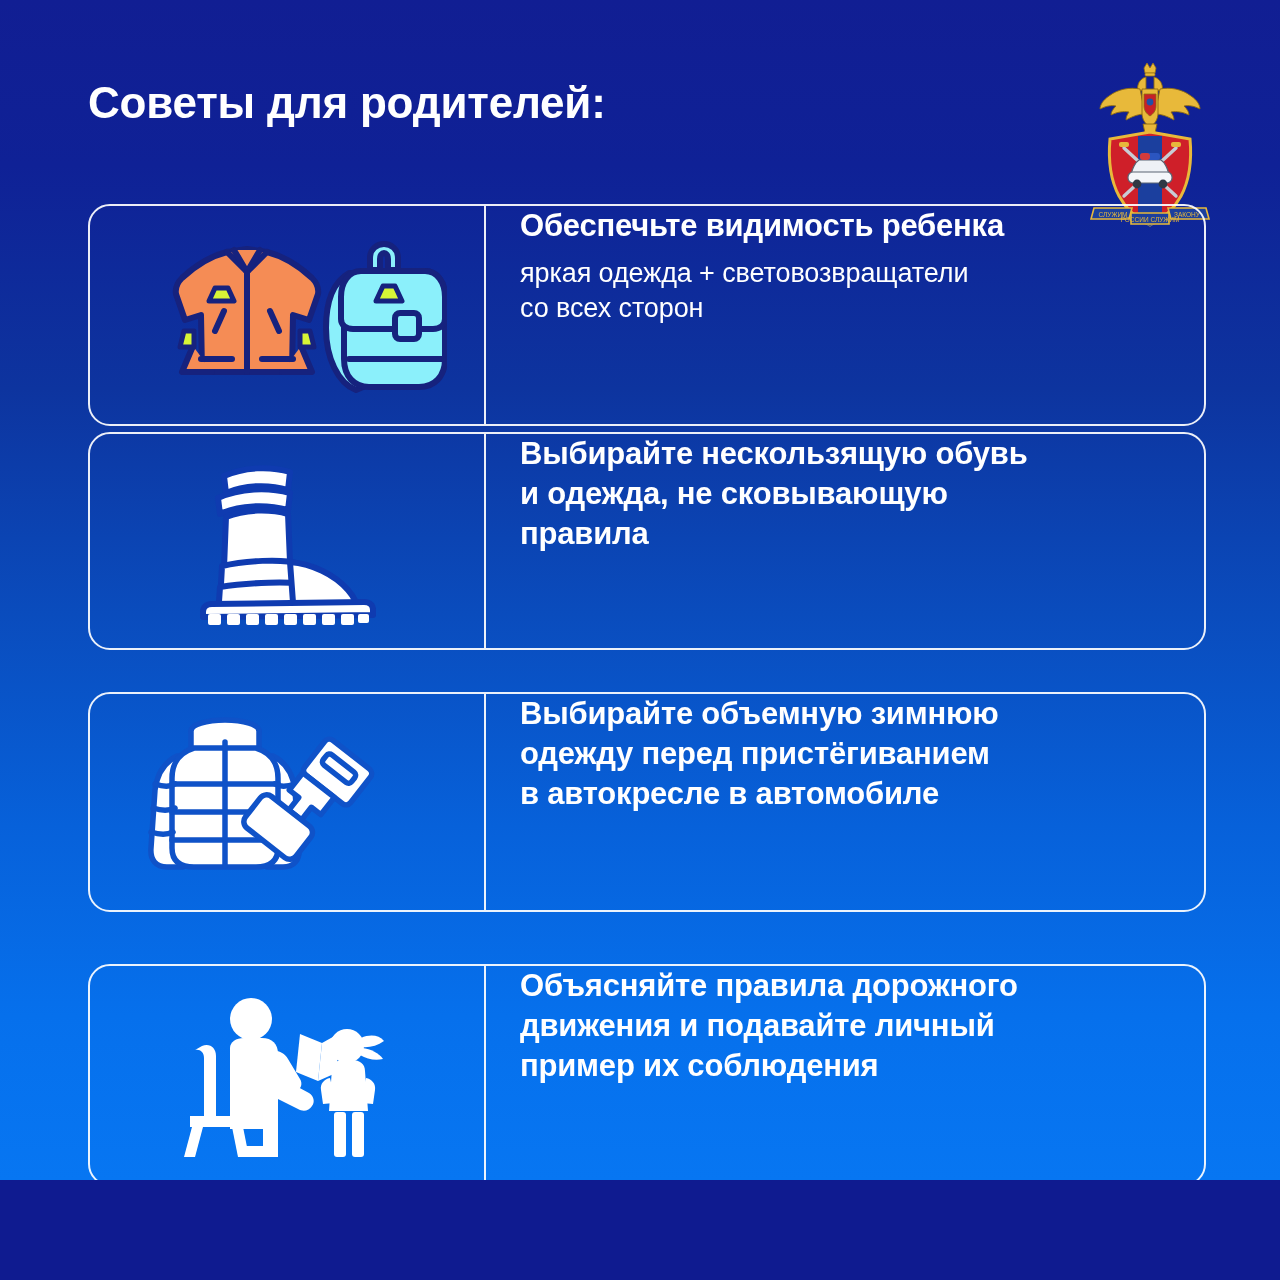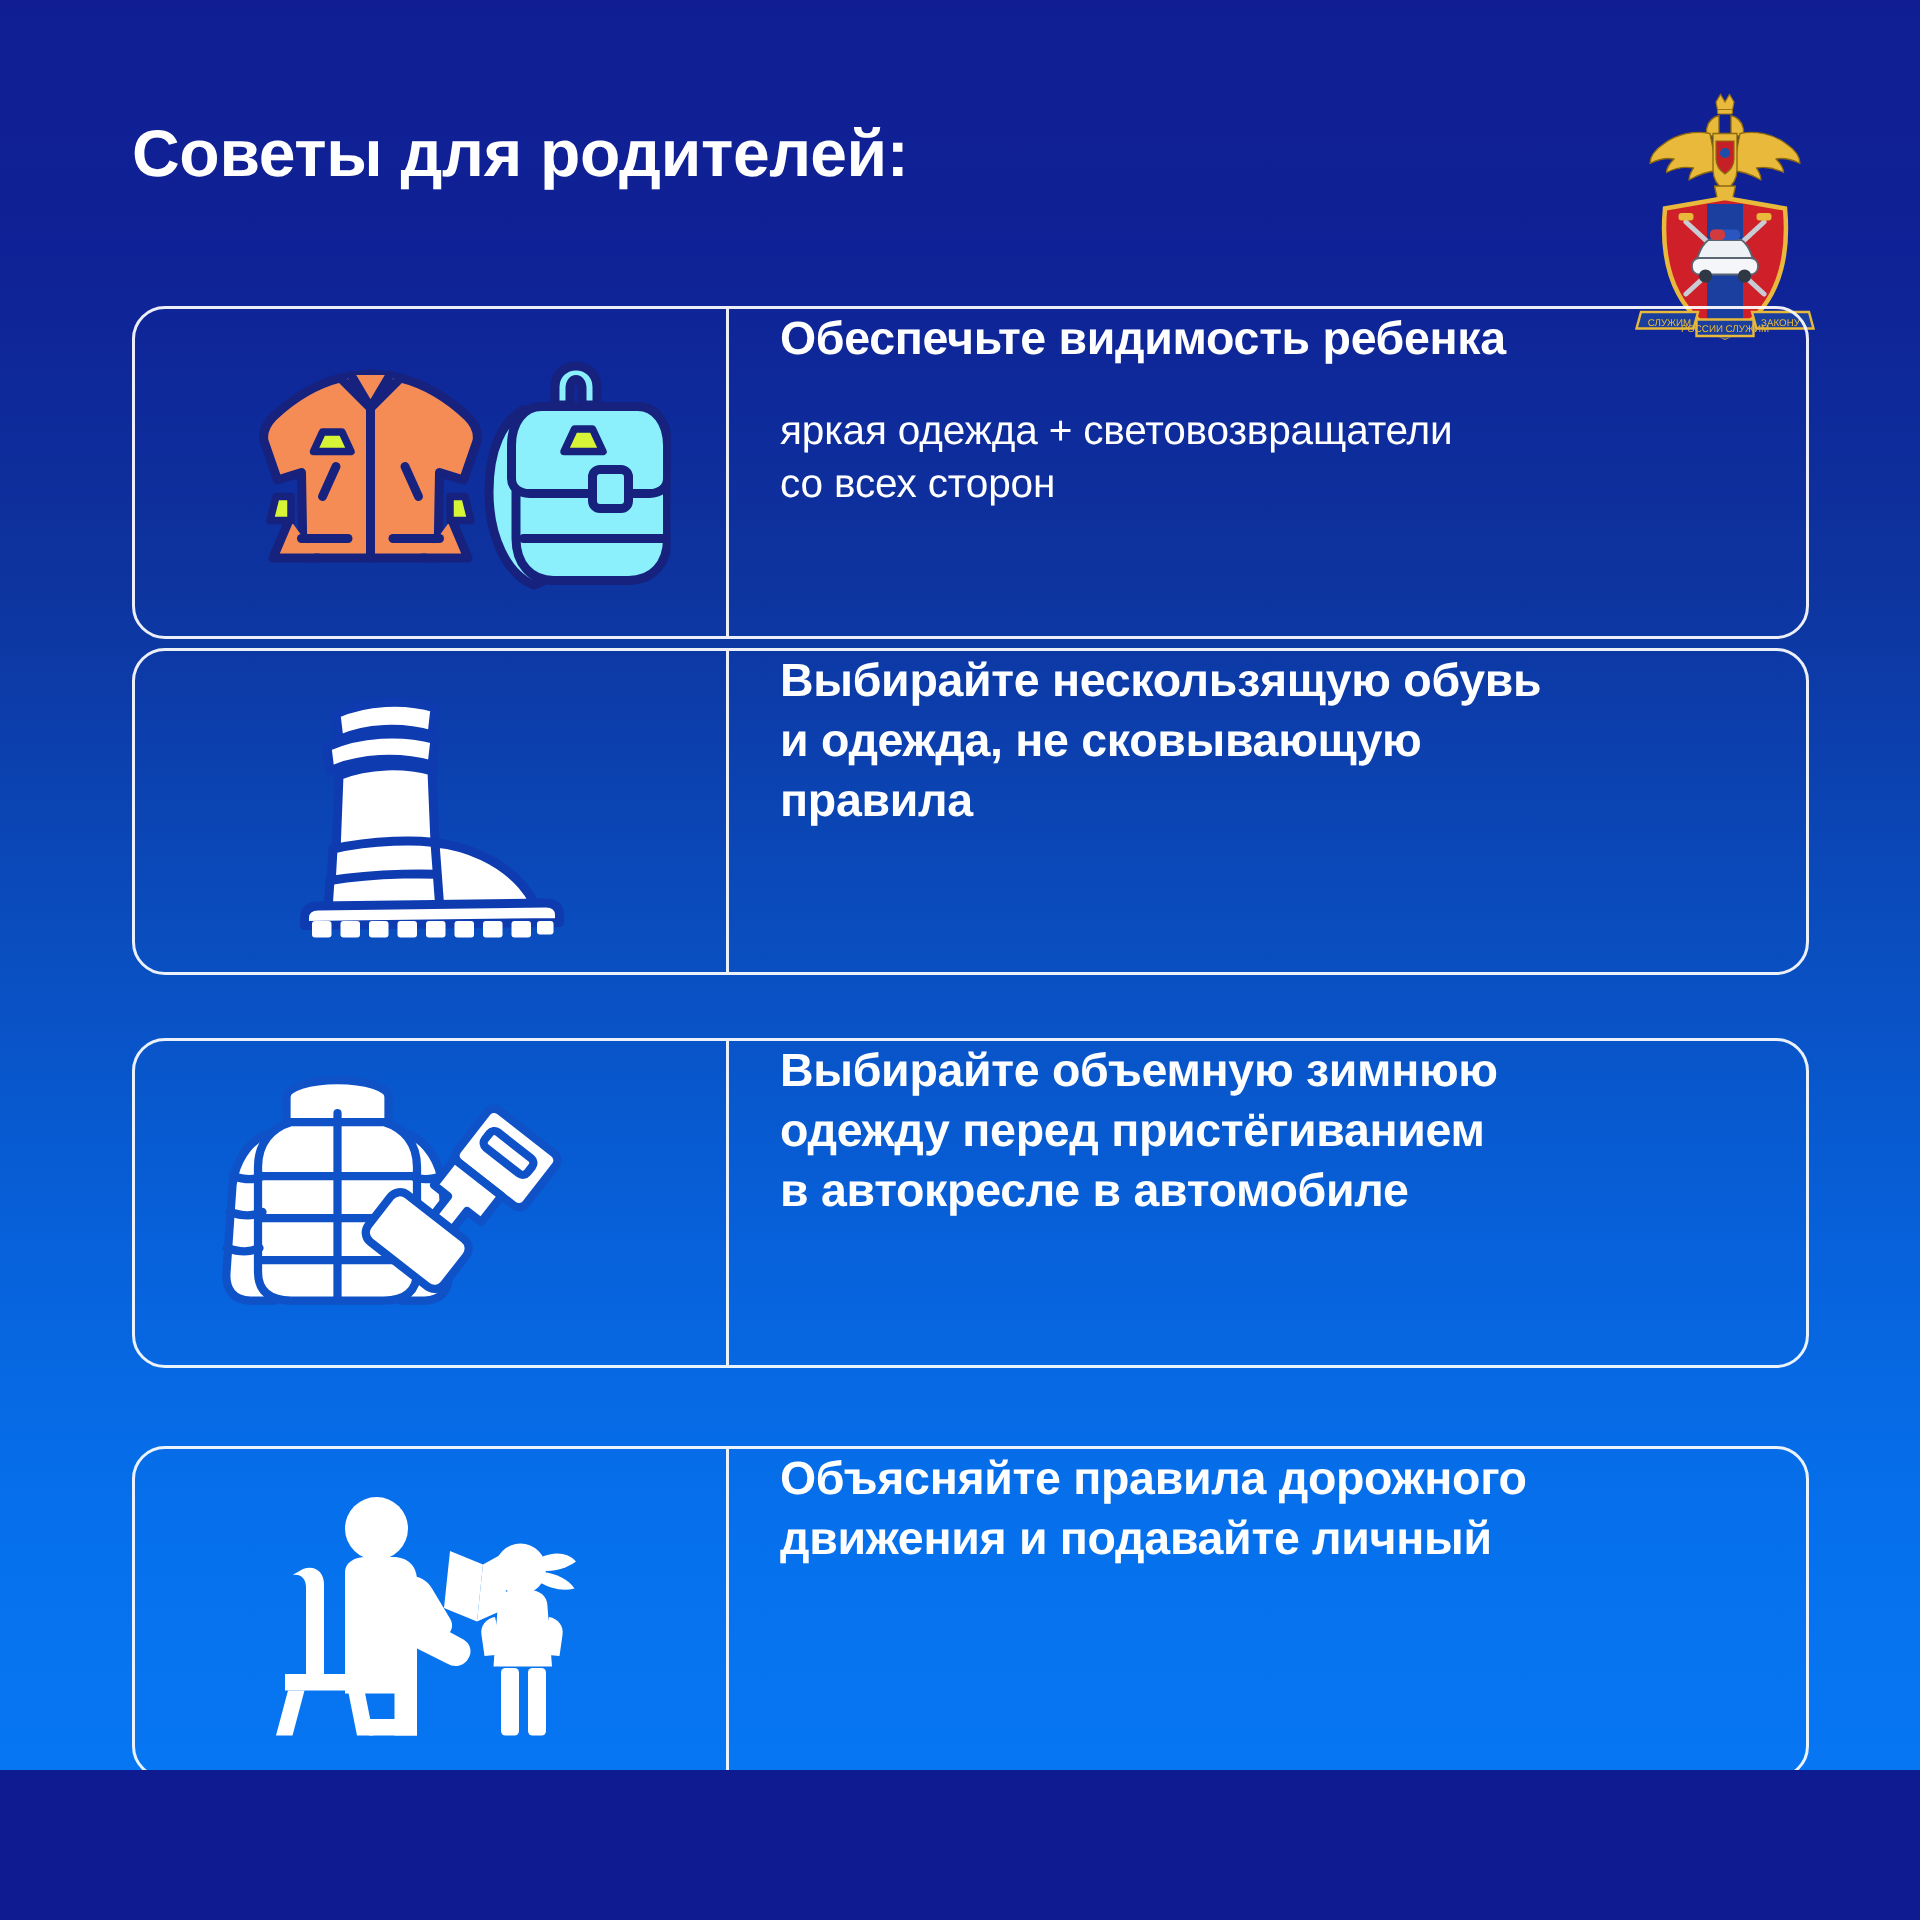--- a/index.html
+++ b/index.html
@@ -93,21 +93,21 @@
     font-weight: bold;
     font-size: 31px;
     line-height: 1.29;
     letter-spacing: -0.2px;
   }
   .subline {
     color: #ffffff;
     font-weight: normal;
     font-size: 27px;
     line-height: 1.3;
-    margin-top: 24px;
+    margin-top: 10px;
     letter-spacing: -0.1px;
   }
   .headline .ln, .subline .ln { display: block; }
 </style>
 </head>
 <body>
 
 <div id="poster">
 
   <div id="title">Советы для родителей:</div>
@@ -348,17 +348,18 @@
 
           <rect x="154" y="122" width="12" height="45" rx="3"></rect>
           <rect x="172" y="122" width="12" height="45" rx="3"></rect>
         </g>
       </svg>
     </div>
     <div class="text-cell">
       <div class="headline">
         <span class="ln">Объясняйте правила дорожного</span>
         <span class="ln">движения и подавайте личный</span>
+        <span class="ln">пример их соблюдения</span>
       </div>
     </div>
   </div>
 
 </div>
 
 </body></html>

